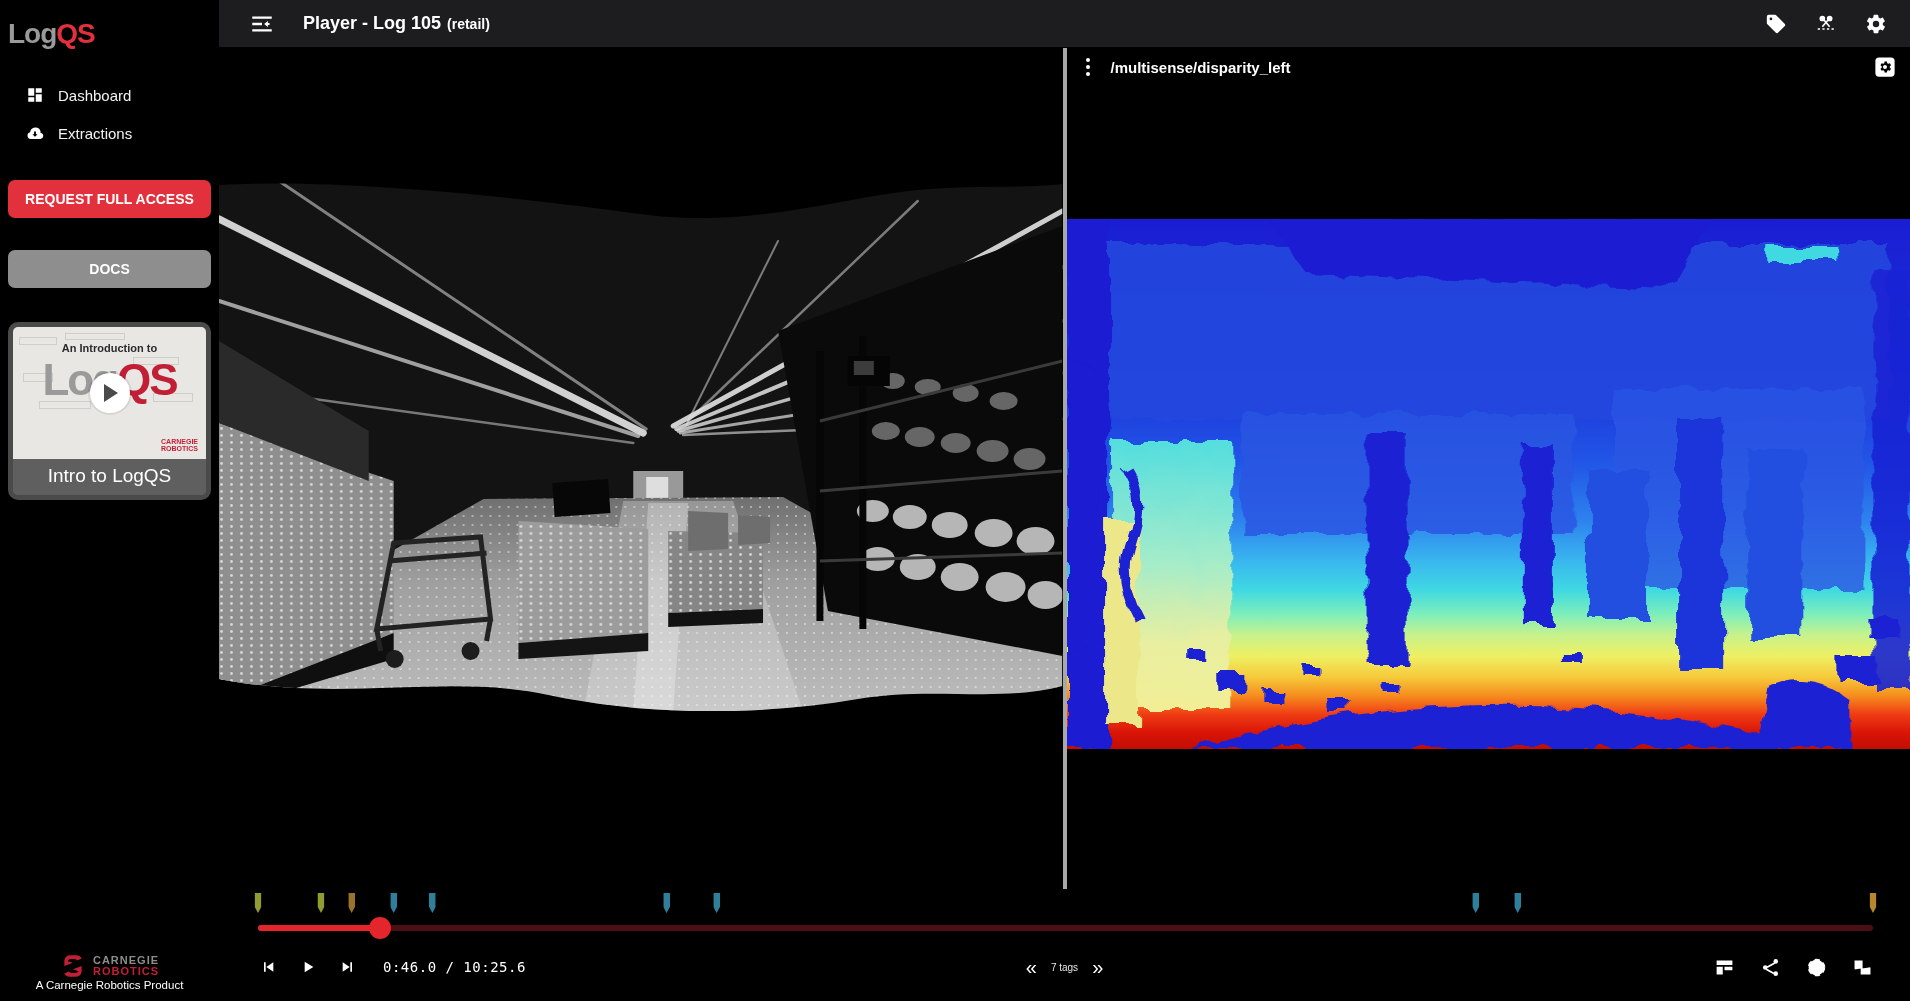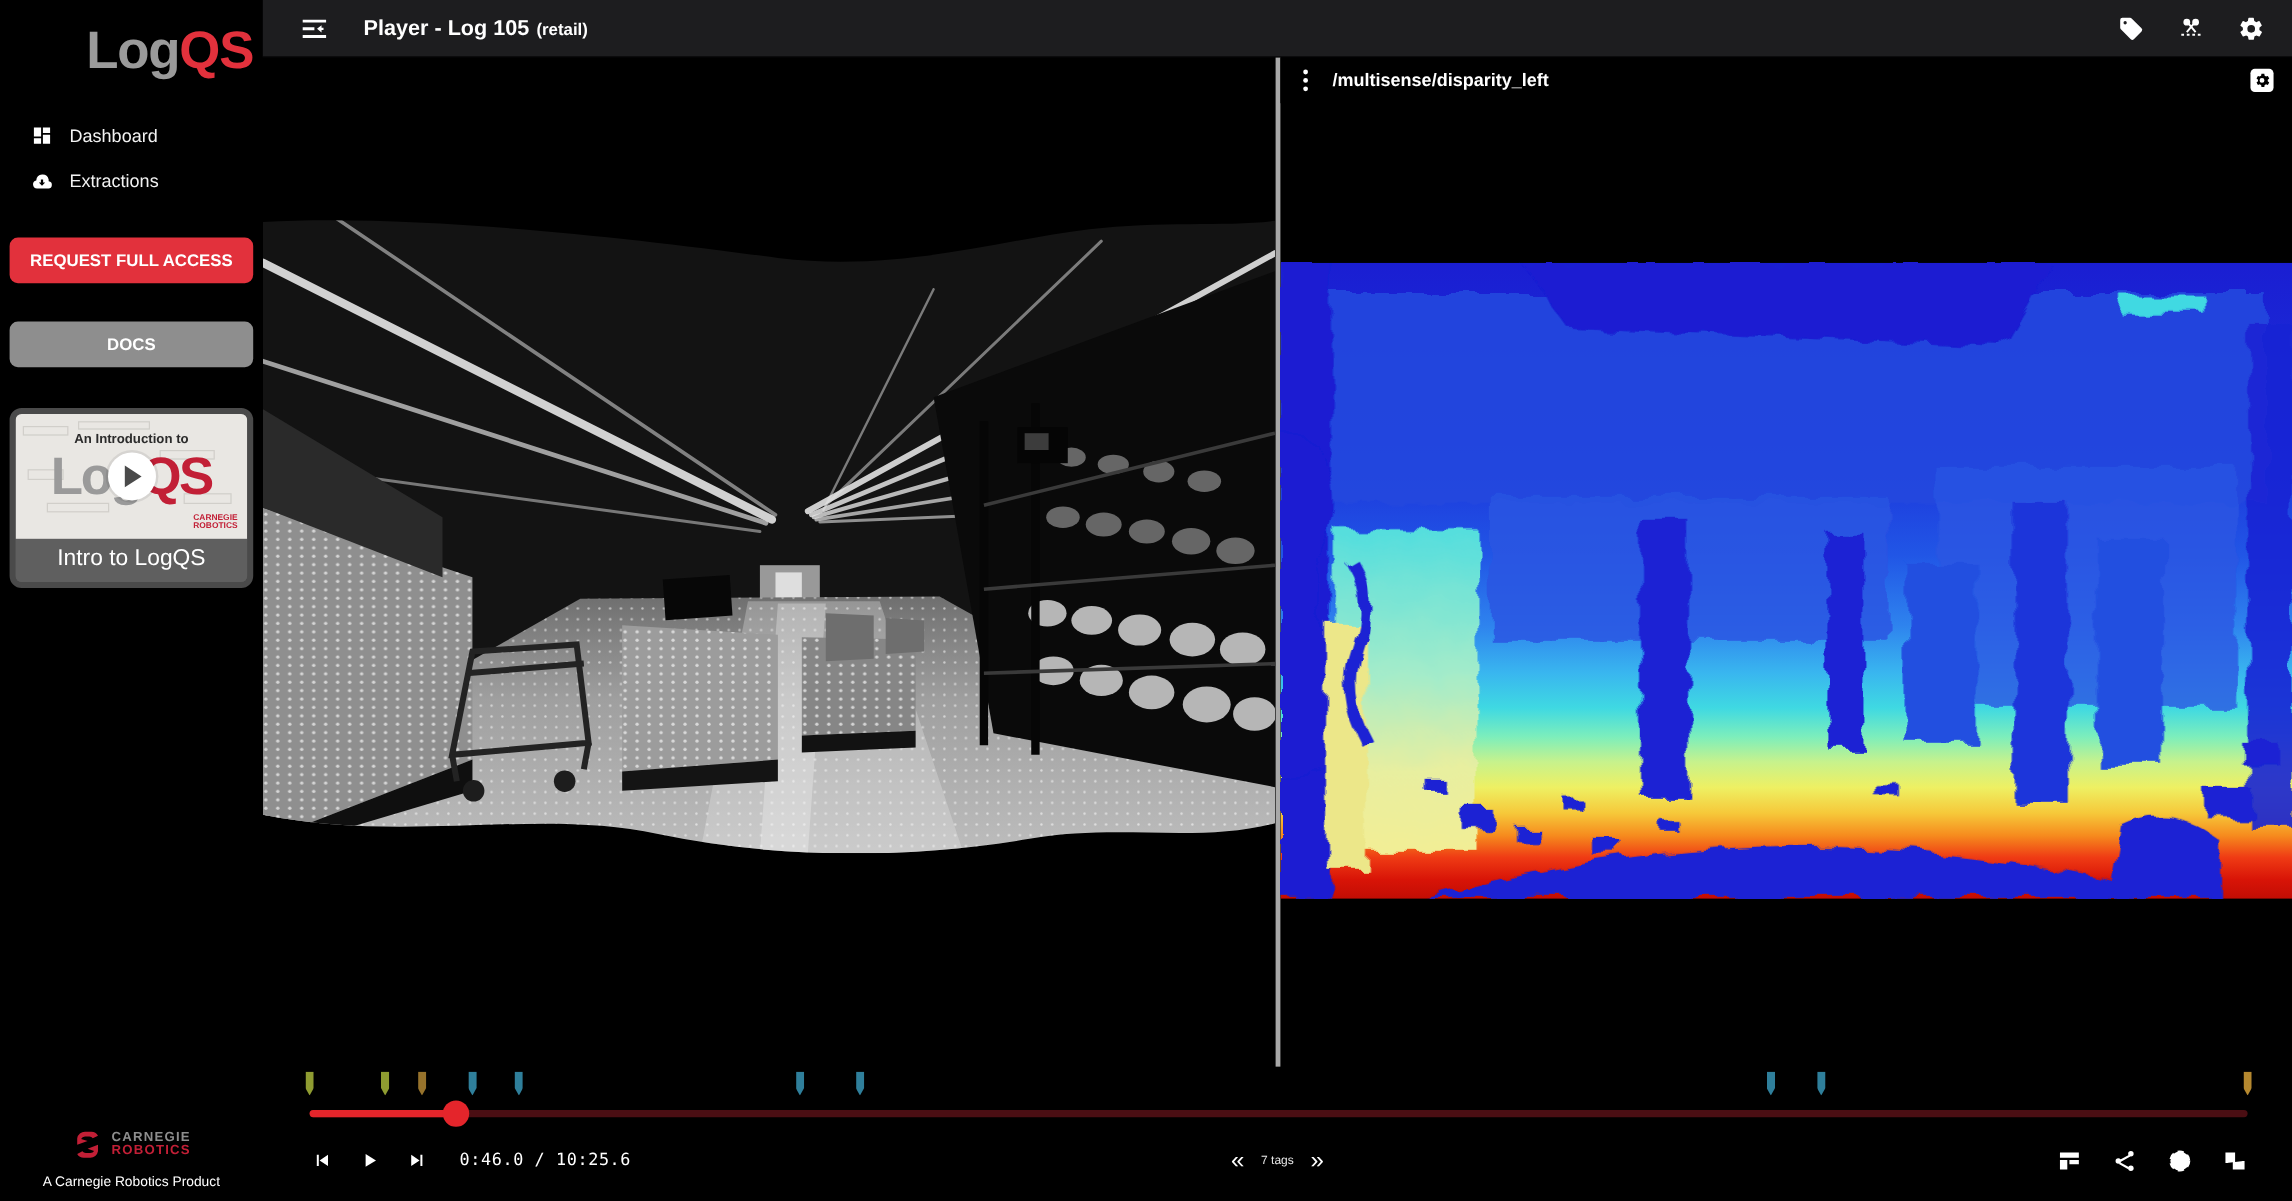--- a/index.html
+++ b/index.html
@@ -2,47 +2,47 @@
 <html><head>
 <meta charset="utf-8">
 <style>
   * { margin:0; padding:0; box-sizing:border-box; }
   html,body { width:1910px; height:1001px; background:#000; overflow:hidden;
               font-family:"Liberation Sans", sans-serif; color:#fff; }
   .root { display:flex; width:1910px; height:1001px; }
 
   
   .sidebar { width:219px; min-width:219px; background:#000; display:flex; flex-direction:column; padding:14px 8px 10px; }
-  .logo { text-align:right; font-size:44px; font-weight:bold; letter-spacing:-1px; margin:4px 0 26px; }
+  .logo { text-align:left; font-size:28px; font-weight:bold; letter-spacing:-1px; margin:4px 0 26px; }
   .logo .lg-gray { color:#9a9a9a; }
   .logo .lg-red  { color:#e2313c; }
   .nav-item { display:flex; align-items:center; gap:14px; padding:10px 18px; font-size:15px; color:#f2f2f2; cursor:pointer; }
   .nav-item svg { width:18px; height:18px; fill:#fff; }
   .btn { display:block; width:100%; border:none; border-radius:7px; padding:11px 4px; font-size:14px; font-weight:bold;
          color:#fff; text-align:center; cursor:pointer; font-family:"Liberation Sans", sans-serif; }
   .btn-red { background:#e2313c; margin-top:28px; }
   .btn-gray { background:#8e8e8e; margin-top:32px; }
   .video-card { margin-top:34px; border:5px solid #4a4a4a; border-radius:10px; overflow:hidden; background:#5f5f5f; cursor:pointer; }
-  .thumb { position:relative; height:104px; background:#e9e7e3; overflow:hidden; }
+  .thumb { position:relative; height:132px; background:#e9e7e3; overflow:hidden; }
   .thumb .schematic { position:absolute; inset:0; opacity:.5; }
   .thumb .schematic i { position:absolute; border:1px solid #b9b7b2; }
   .thumb-intro { position:absolute; top:15px; left:0; right:0; text-align:center; font-size:11px; font-weight:bold; color:#2b2b2b; }
   .thumb-logo { position:absolute; top:28px; left:0; right:0; text-align:center; font-size:44px; font-weight:bold; letter-spacing:-2px; }
   .thumb-logo .lg-gray{ color:#9a9a9a; } .thumb-logo .lg-red{ color:#c21f36; }
   .play-badge { position:absolute; left:50%; top:50%; transform:translate(-50%,-50%); width:40px; height:40px; border-radius:50%;
                 background:#fff; box-shadow:0 0 0 2px rgba(0,0,0,.08); display:flex; align-items:center; justify-content:center; }
   .play-badge:after { content:""; border-style:solid; border-width:9px 0 9px 14px; border-color:transparent transparent transparent #4a4a4a; margin-left:3px; }
   .thumb-brand { position:absolute; right:8px; bottom:6px; font-size:7px; font-weight:bold; color:#c21f36; line-height:1.1; text-align:left; }
   .video-caption { background:#5f5f5f; color:#fff; text-align:center; font-size:19px; padding:6px 0 8px; }
   .flex-spacer { flex:1; }
   .carnegie { margin-top:16px; display:flex; align-items:center; justify-content:center; gap:7px; }
   .cr-mark { width:26px; height:26px; }
   .cr-text { line-height:1.02; font-weight:bold; letter-spacing:1px; font-size:11px; }
   .cr-text .cr-top { color:#8d8d8d; } .cr-text .cr-bottom { color:#c21f36; }
-  .tagline { text-align:center; font-size:11.5px; color:#fff; margin-top:12px; }
+  .tagline { text-align:center; font-size:11.5px; color:#fff; }
 
   
   .main { flex:1; display:flex; flex-direction:column; }
   .topbar { height:48px; background:#1d1d1f; display:flex; align-items:center; padding:0 22px 0 30px; border-bottom:1px solid #000; }
   .collapse-btn { width:26px; height:26px; margin-right:28px; cursor:pointer; }
   .topbar-title { font-size:18px; font-weight:bold; }
   .topbar-title .suffix { font-size:14px; font-weight:bold; margin-left:6px; }
   .topbar-actions { margin-left:auto; display:flex; align-items:center; gap:26px; }
   .icon-btn { width:24px; height:24px; cursor:pointer; display:flex; align-items:center; justify-content:center; }
   .icon-btn svg { width:22px; height:22px; fill:#fff; }

